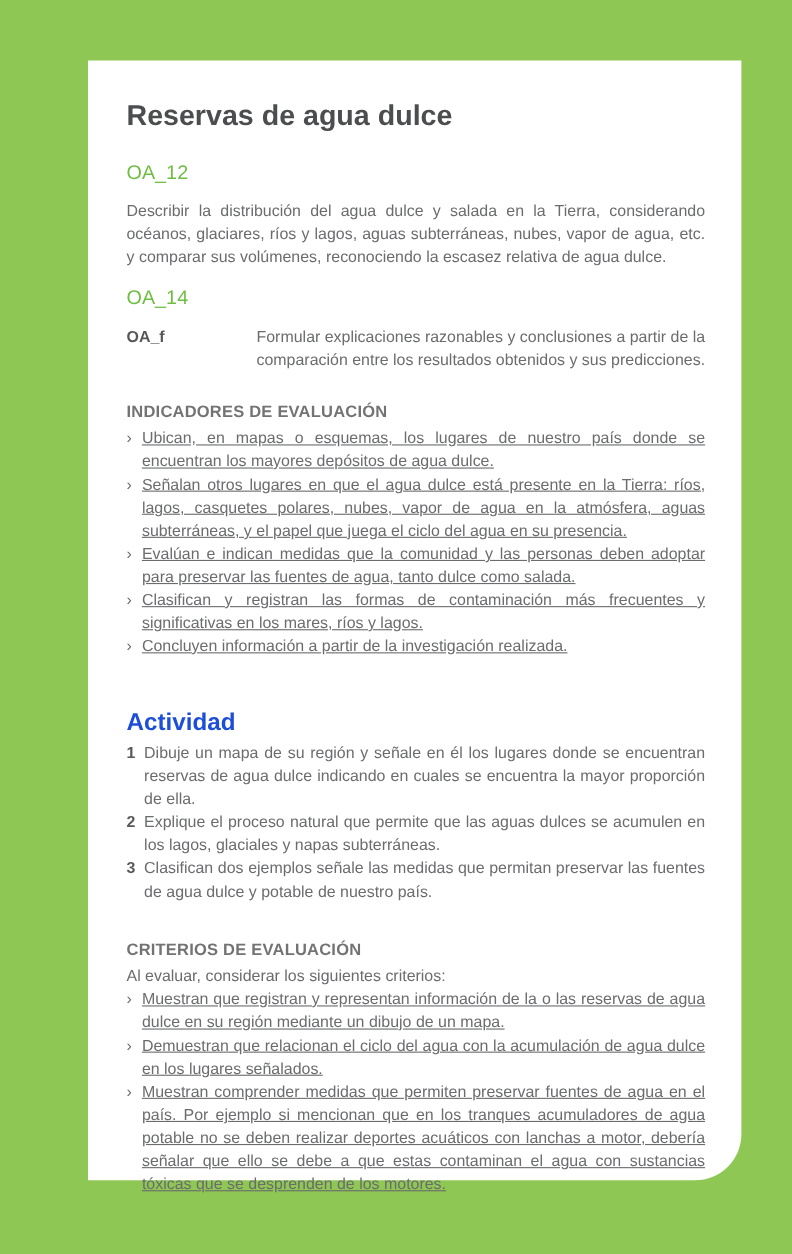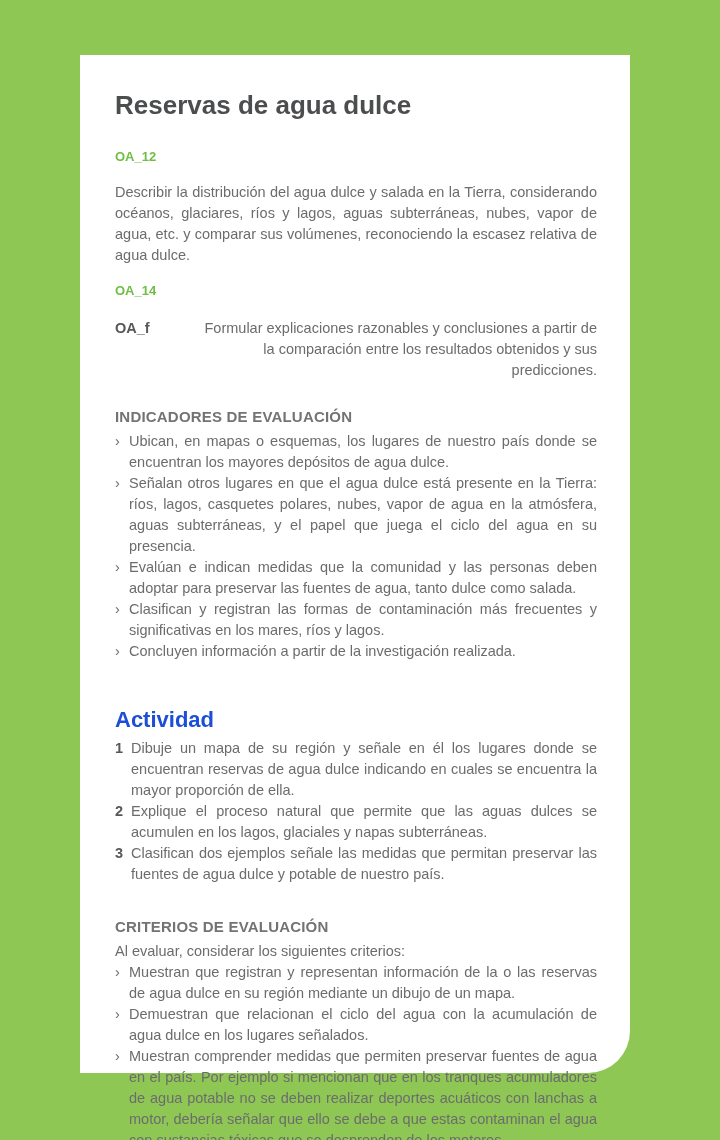--- a/index.html
+++ b/index.html
@@ -7,42 +7,42 @@
   body {
     background: #8FC754;
     font-family: "Liberation Sans", "DejaVu Sans", sans-serif;
     position: relative;
     overflow: hidden;
   }
   .sheet {
     position: absolute;
     left: 80px;
     top: 55px;
-    width: 550px;
+    width: 594px;
     height: 1018px;
     background: #ffffff;
     border-radius: 0 0 42px 0;
   }
   .content {
     padding: 36px 33px 0 35px;
     color: #6b6c6e;
     font-size: 14.5px;
     line-height: 21px;
   }
   .doc-title {
     font-size: 26px;
     line-height: 28px;
     font-weight: bold;
     color: #4c4d4f;
     margin-bottom: 27px;
   }
   .oa-heading {
-    font-size: 13px;
+    font-size: 18px;
     line-height: 22px;
-    font-weight: bold;
+    font-weight: normal;
     color: #6FBE44;
     margin-bottom: 5px;
   }
   .para {
     text-align: justify;
     margin-bottom: 14px;
     margin-top: 14px;
   }
   .oa-f-row {
     display: flex;
@@ -68,21 +68,21 @@
   }
   ul.bullets { list-style: none; }
   ul.bullets li {
     display: flex;
     text-align: justify;
   }
   ul.bullets .marker {
     flex: 0 0 14px;
     color: #6b6c6e;
   }
-  ul.bullets .b-text { flex: 1; }
+  ul.bullets .b-text { flex: 1; text-decoration: underline; }
   .actividad-heading {
     font-size: 22px;
     line-height: 26px;
     font-weight: bold;
     color: #1d4ed8;
     margin: 45px 0 5px 0;
   }
   ol.numbered { list-style: none; }
   ol.numbered li {
     display: flex;

